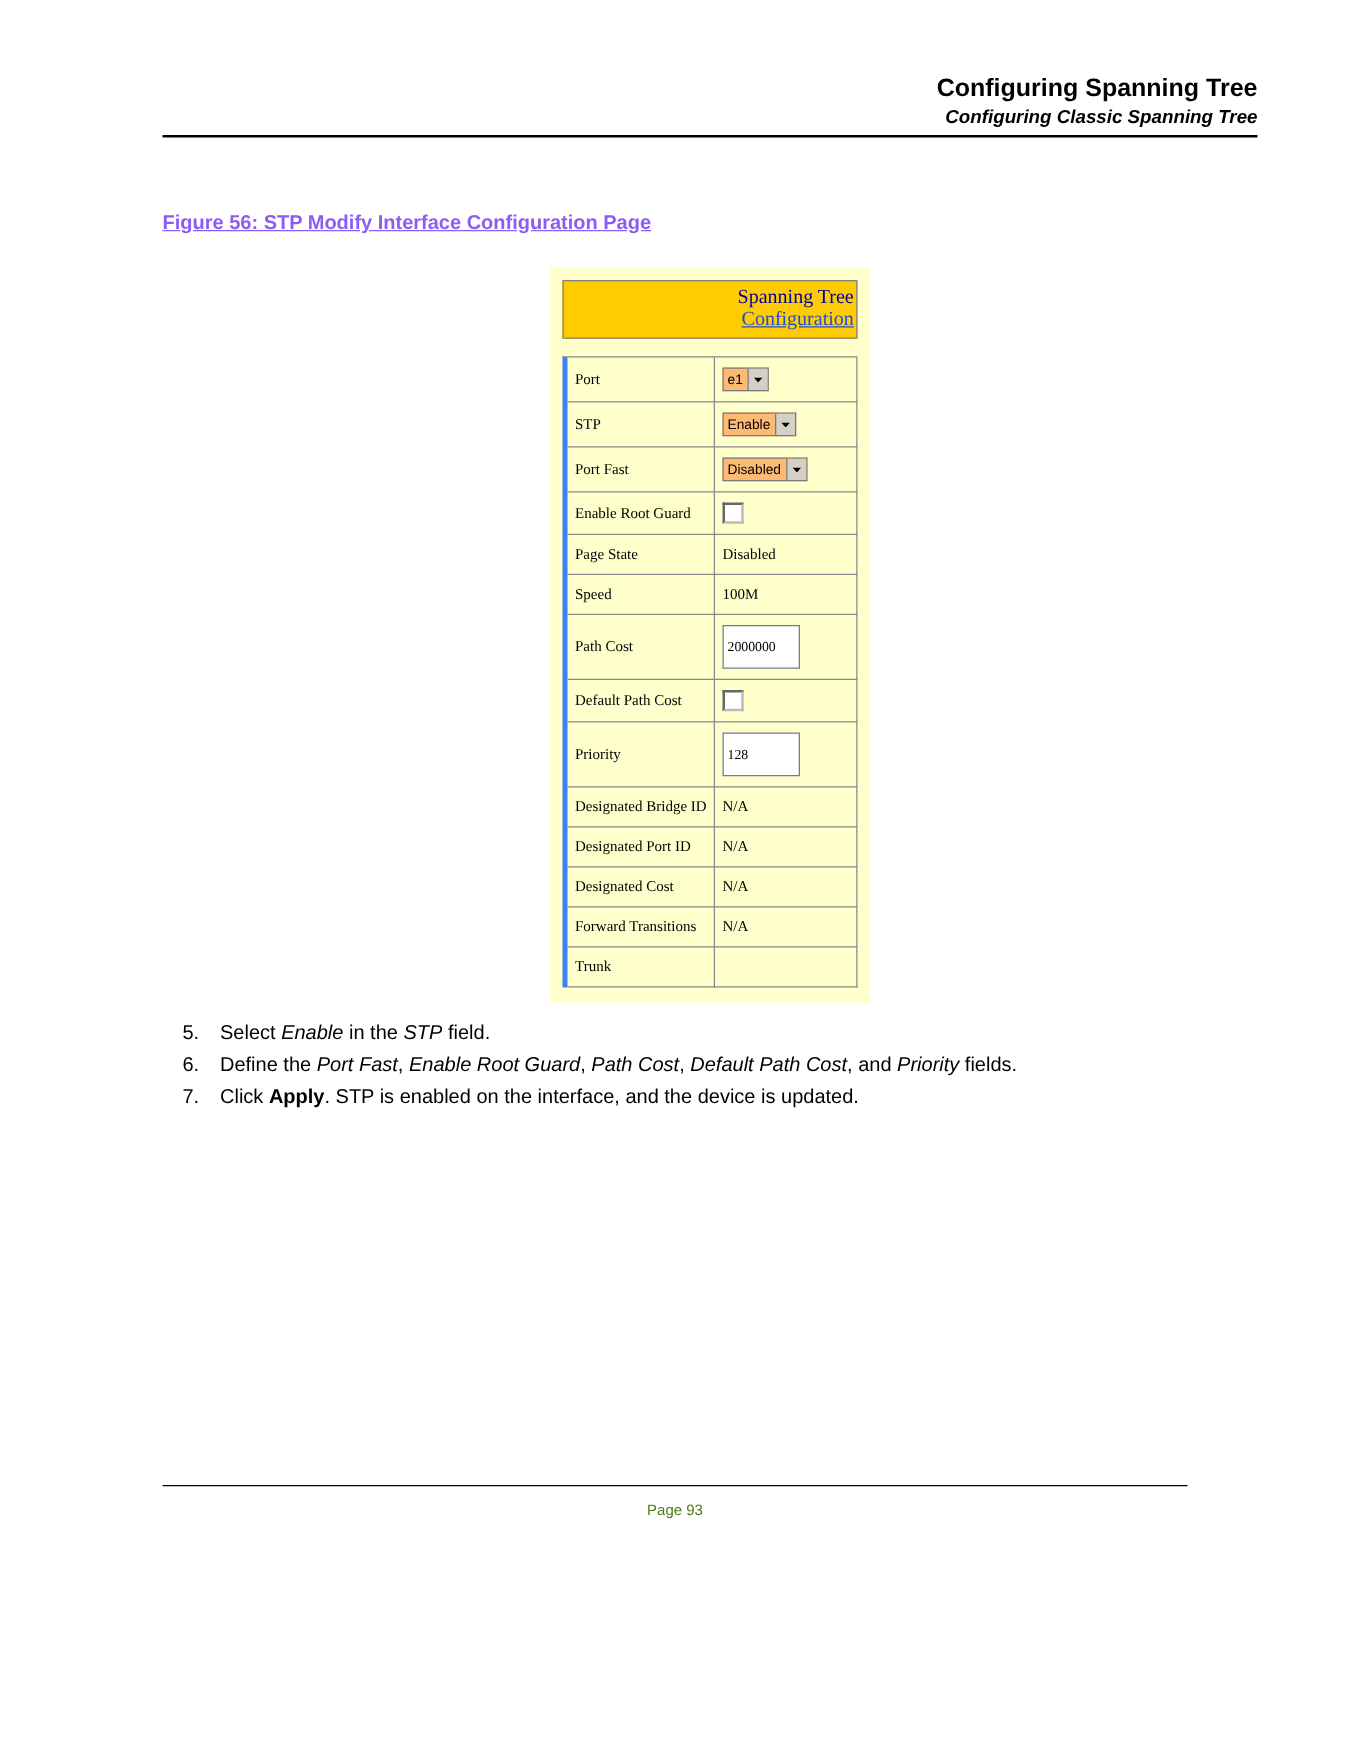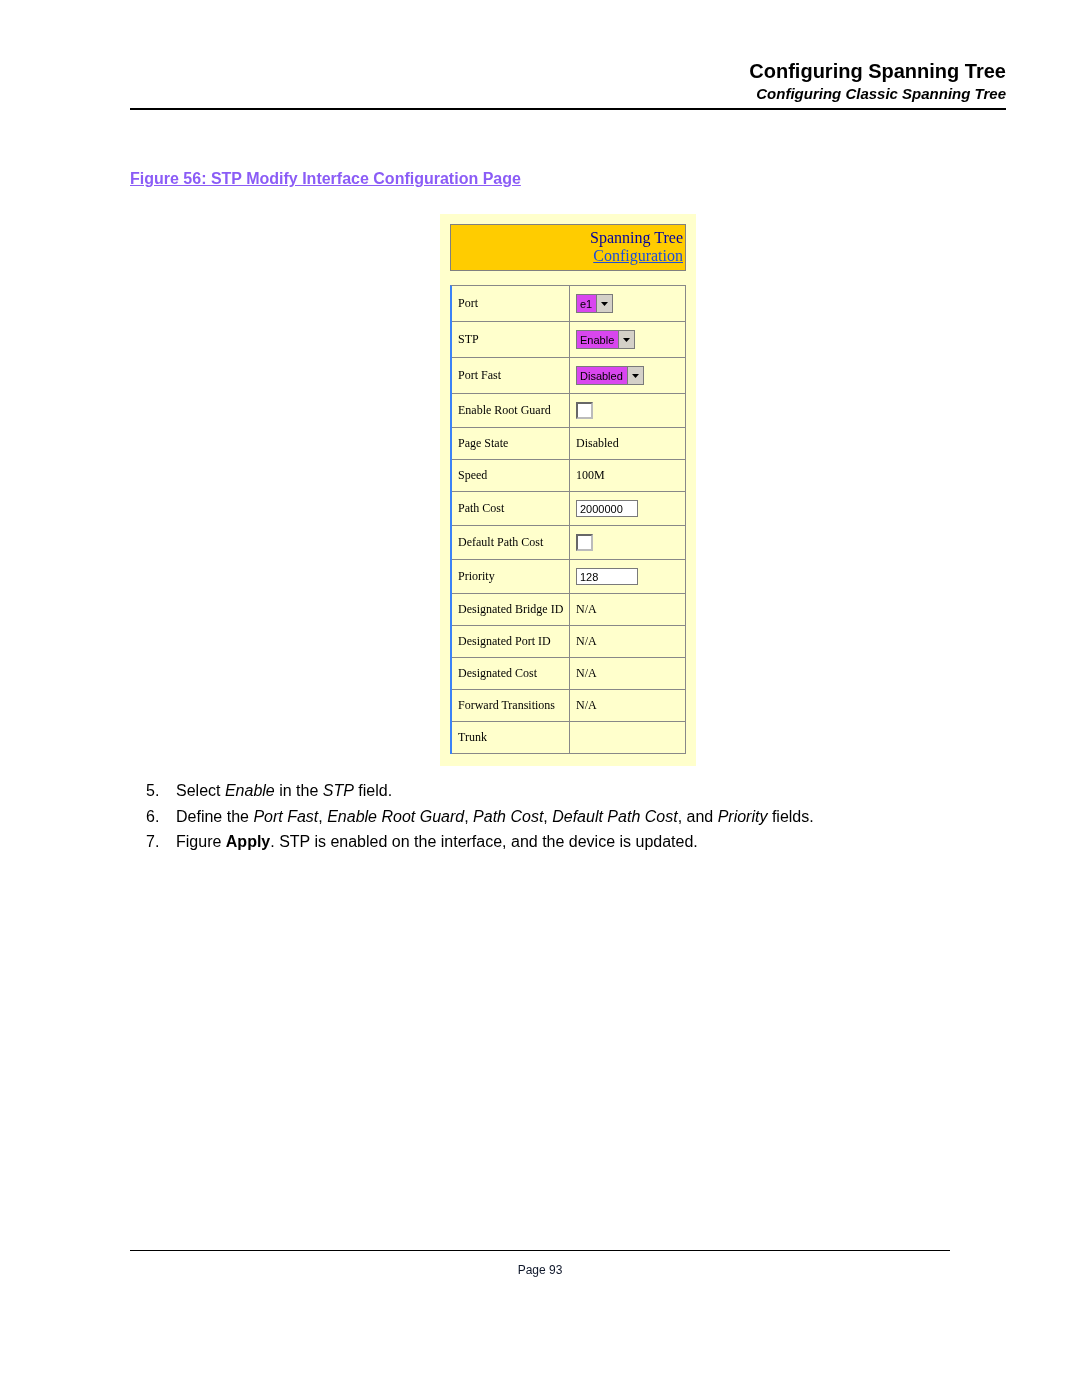--- a/index.html
+++ b/index.html
@@ -70,41 +70,41 @@
   .panel-title-sub {
     color: #1d4ed8;
     text-decoration: underline;
     font-size: 16px;
   }
 
   .fields {
     display: grid;
     grid-template-columns: 118px 1fr;
     border-top: 1px solid #888;
-    border-left: 2px solid #3b82f6;
+    border-left: 4px solid #3b82f6;
     font-family: "Times New Roman", Times, serif;
     font-size: 12px;
     color: #000;
   }
   .cell {
     border-right: 1px solid #888;
     border-bottom: 1px solid #888;
     padding: 8px 6px 8px 6px;
     display: flex;
     align-items: center;
     min-height: 14px;
     box-sizing: content-box;
   }
   .cell.label { white-space: nowrap; }
 
   .select {
     display: inline-flex;
     align-items: stretch;
     border: 1px solid #7a7a7a;
-    background: #d946ef;
+    background: #fdba74;
     height: 17px;
     font-family: Arial, sans-serif;
     font-size: 11px;
   }
   .select .sel-text {
     padding: 1px 4px 0 3px;
     display: inline-flex;
     align-items: center;
   }
   .select .sel-btn {
@@ -113,22 +113,22 @@
     width: 15px;
     display: inline-flex;
     align-items: center;
     justify-content: center;
   }
   .select .sel-btn svg { display: block; }
 
   .textbox {
     border: 1px solid #7a7a7a;
     background: #fff;
-    height: 17px;
-    font-family: Liberation Sans, sans-serif;
+    height: 35px;
+    font-family: Liberation Serif, serif;
     font-size: 11px;
     padding: 0 3px;
     box-sizing: border-box;
   }
   .cb {
     width: 13px;
     height: 13px;
     background: #fff;
     border: 2px inset #bbb;
   }
@@ -150,24 +150,24 @@
     position: absolute;
     left: 16px;
     top: 0;
   }
   .steps i { font-style: italic; }
   .steps b { font-weight: bold; }
 
   .footer {
     position: absolute;
     left: 0; right: 0;
-    top: 1250px;
+    top: 1188px;
     text-align: center;
     font-size: 12px;
-    color: #0f172a;
+    color: #4d7c0f;
   }
   .footer-hr {
     width: 820px;
     margin: 0 auto 12px auto;
     border: none;
     border-top: 1px solid #000;
   }
 </style>
 </head>
 <body>
@@ -276,21 +276,21 @@
     <li>
       <span class="num">5.</span>
       <span>Select </span><i>Enable</i><span> in the </span><i>STP</i><span> field.</span>
     </li>
     <li>
       <span class="num">6.</span>
       <span>Define the </span><i>Port Fast</i><span>, </span><i>Enable Root Guard</i><span>, </span><i>Path Cost</i><span>, </span><i>Default Path Cost</i><span>, and </span><i>Priority</i><span> fields.</span>
     </li>
     <li>
       <span class="num">7.</span>
-      <span>Figure </span><b>Apply</b><span>. STP is enabled on the interface, and the device is updated.</span>
+      <span>Click </span><b>Apply</b><span>. STP is enabled on the interface, and the device is updated.</span>
     </li>
   </ul>
 
 </div>
 
 <div class="footer">
   <hr class="footer-hr">
   <div>Page 93</div>
 </div>
 

